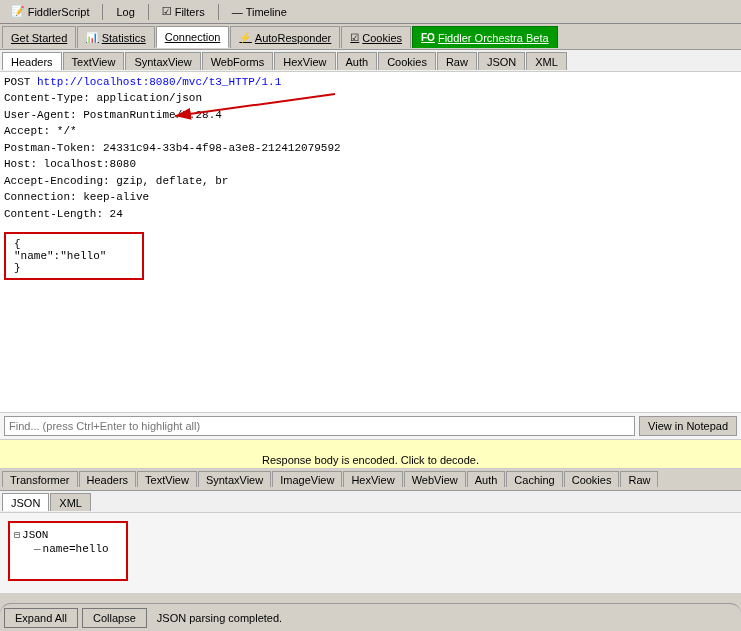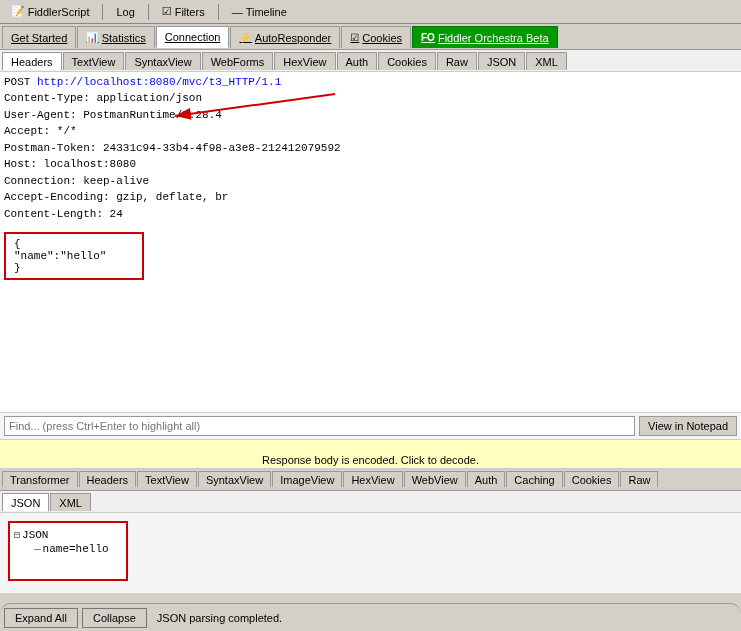--- a/index.html
+++ b/index.html
@@ -378,22 +378,22 @@
     <div class="url-line">
       <span>POST</span>
       <span> </span>
       <a class="url-link">http://localhost:8080/mvc/t3_HTTP/1.1</a>
     </div>
     <div class="text-line">Content-Type: application/json</div>
     <div class="text-line">User-Agent: PostmanRuntime/7.28.4</div>
     <div class="text-line">Accept: */*</div>
     <div class="text-line">Postman-Token: 24331c94-33b4-4f98-a3e8-212412079592</div>
     <div class="text-line">Host: localhost:8080</div>
+    <div class="text-line">Accept-Encoding: gzip, deflate, br</div>
     <div class="text-line">Connection: keep-alive</div>
-    <div class="text-line">Accept-Encoding: gzip, deflate, br</div>
     <div class="text-line">Content-Length: 24</div>
     <div style="margin-top:6px;">
       <div class="json-body-box">
         <div>{</div>
         <div>    "name":"hello"</div>
         <div>}</div>
       </div>
     </div>
   </div>
 

